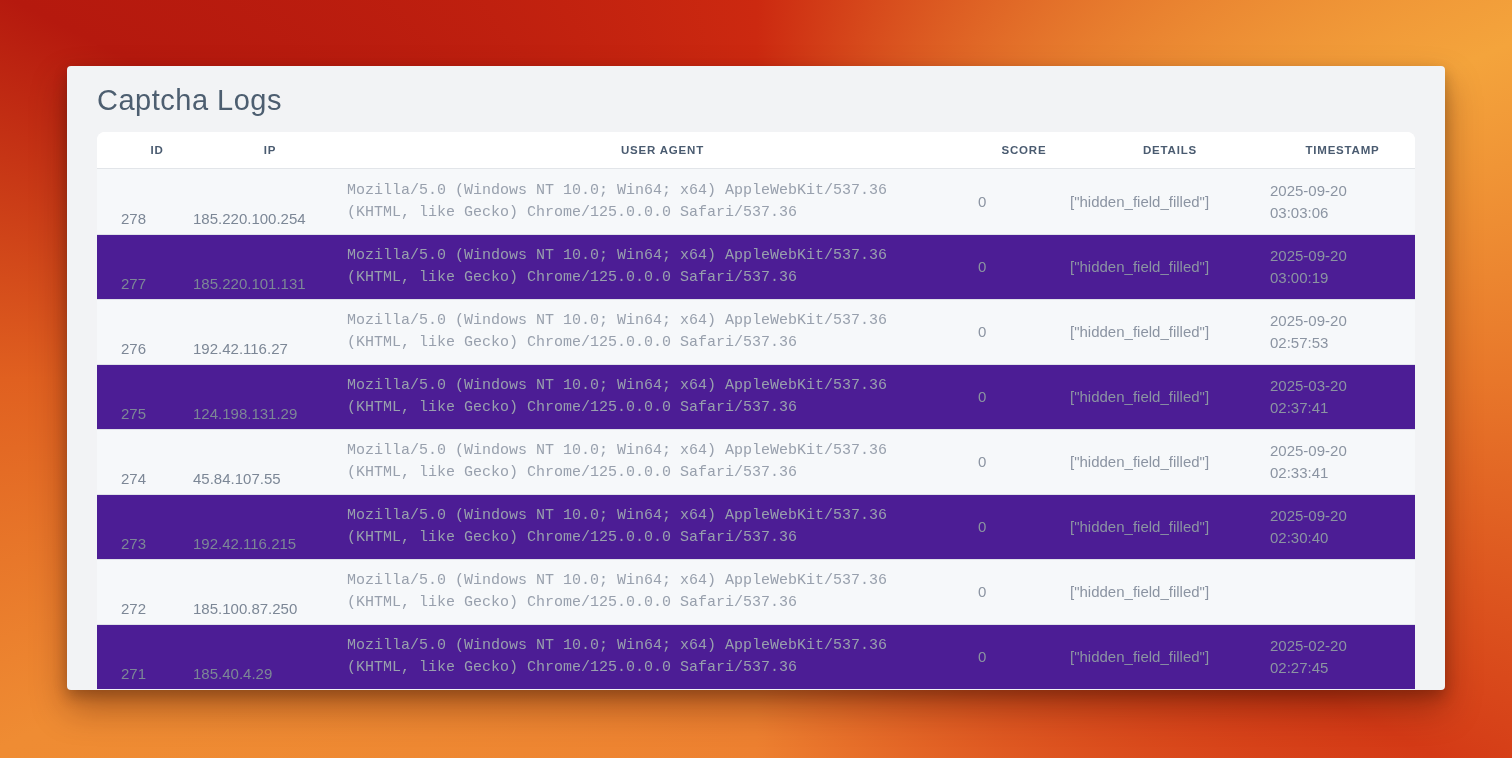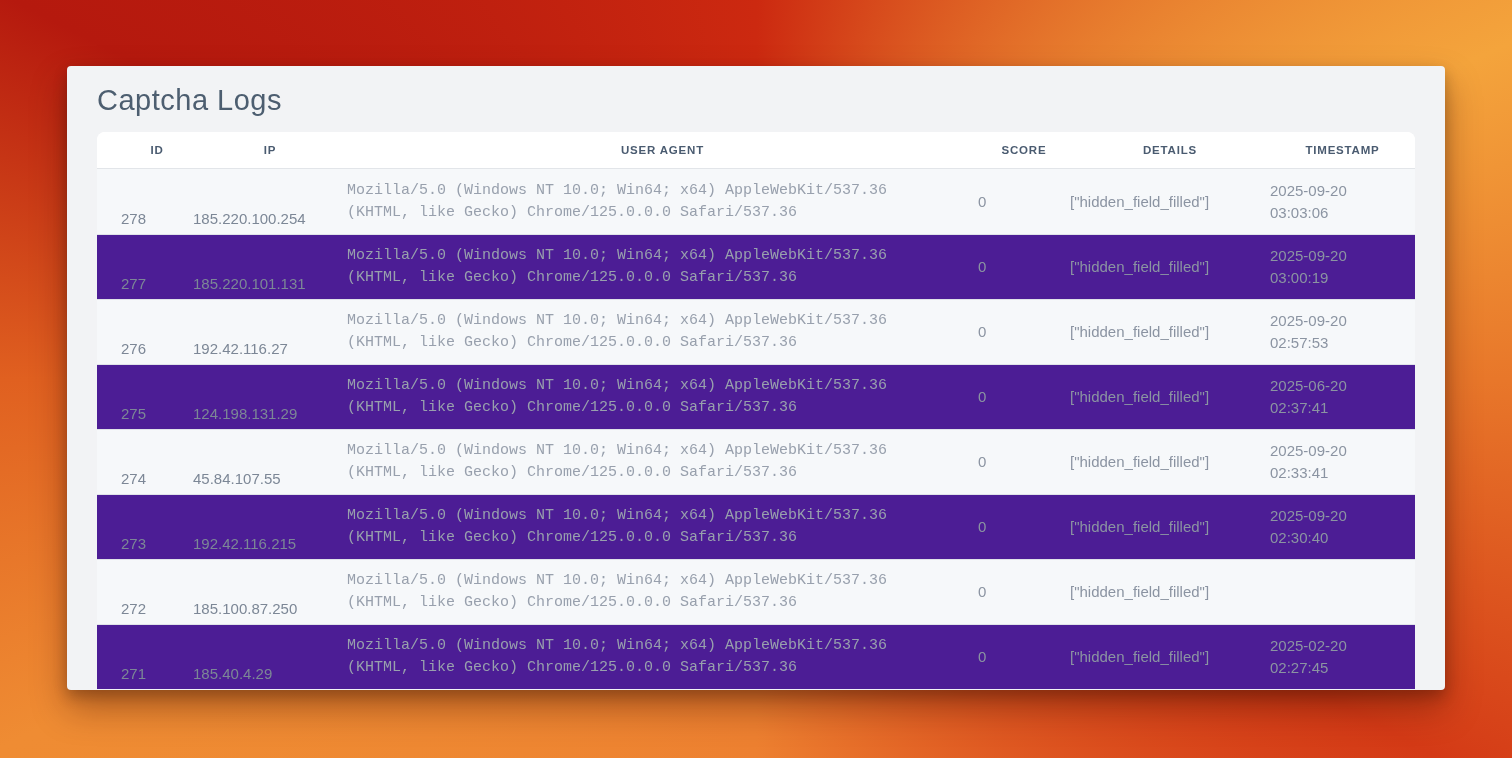--- a/index.html
+++ b/index.html
@@ -114,21 +114,21 @@
           <div class="td col-score">0</div>
           <div class="td col-details">["hidden_field_filled"]</div>
           <div class="td col-ts">2025-09-20 02:57:53</div>
         </div>
         <div class="tr body-row">
           <div class="td col-id">275</div>
           <div class="td col-ip">124.198.131.29</div>
           <div class="td col-ua">Mozilla/5.0 (Windows NT 10.0; Win64; x64) AppleWebKit/537.36 (KHTML, like Gecko) Chrome/125.0.0.0 Safari/537.36</div>
           <div class="td col-score">0</div>
           <div class="td col-details">["hidden_field_filled"]</div>
-          <div class="td col-ts">2025-06-20 02:37:41</div>
+          <div class="td col-ts">2025-03-20 02:37:41</div>
         </div>
         <div class="tr body-row">
           <div class="td col-id">274</div>
           <div class="td col-ip">45.84.107.55</div>
           <div class="td col-ua">Mozilla/5.0 (Windows NT 10.0; Win64; x64) AppleWebKit/537.36 (KHTML, like Gecko) Chrome/125.0.0.0 Safari/537.36</div>
           <div class="td col-score">0</div>
           <div class="td col-details">["hidden_field_filled"]</div>
           <div class="td col-ts">2025-09-20 02:33:41</div>
         </div>
         <div class="tr body-row">

